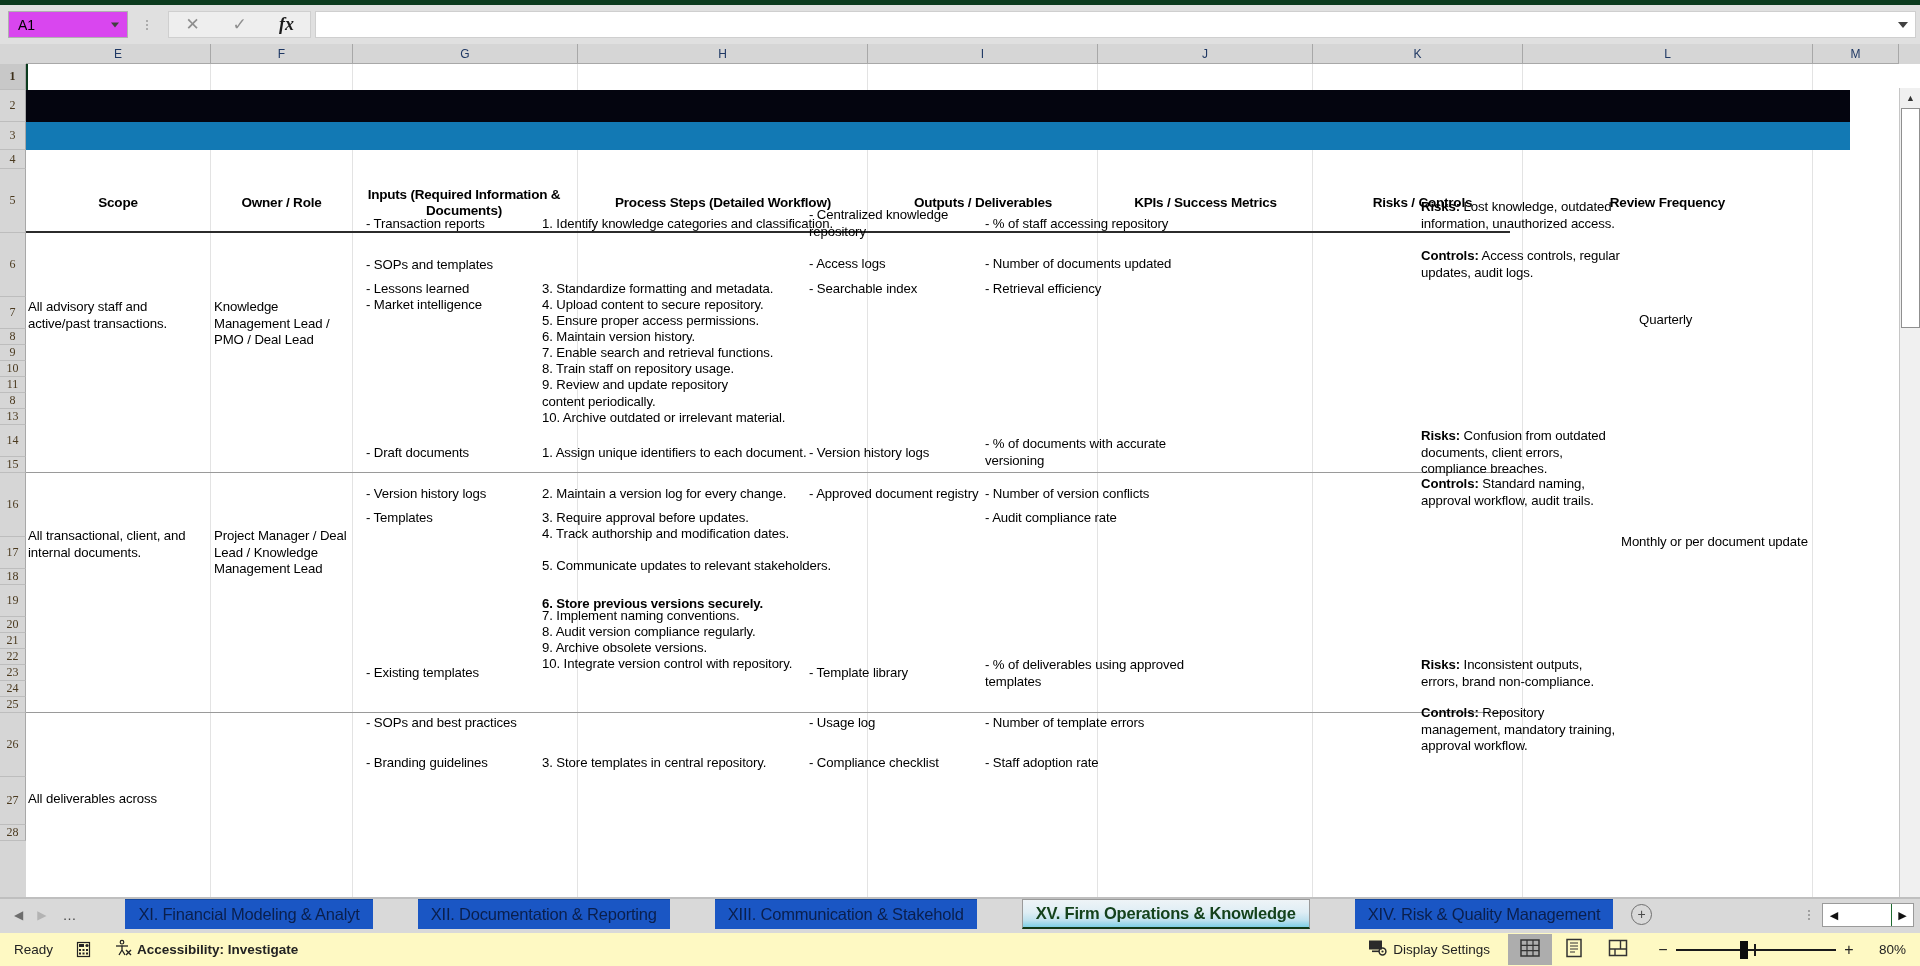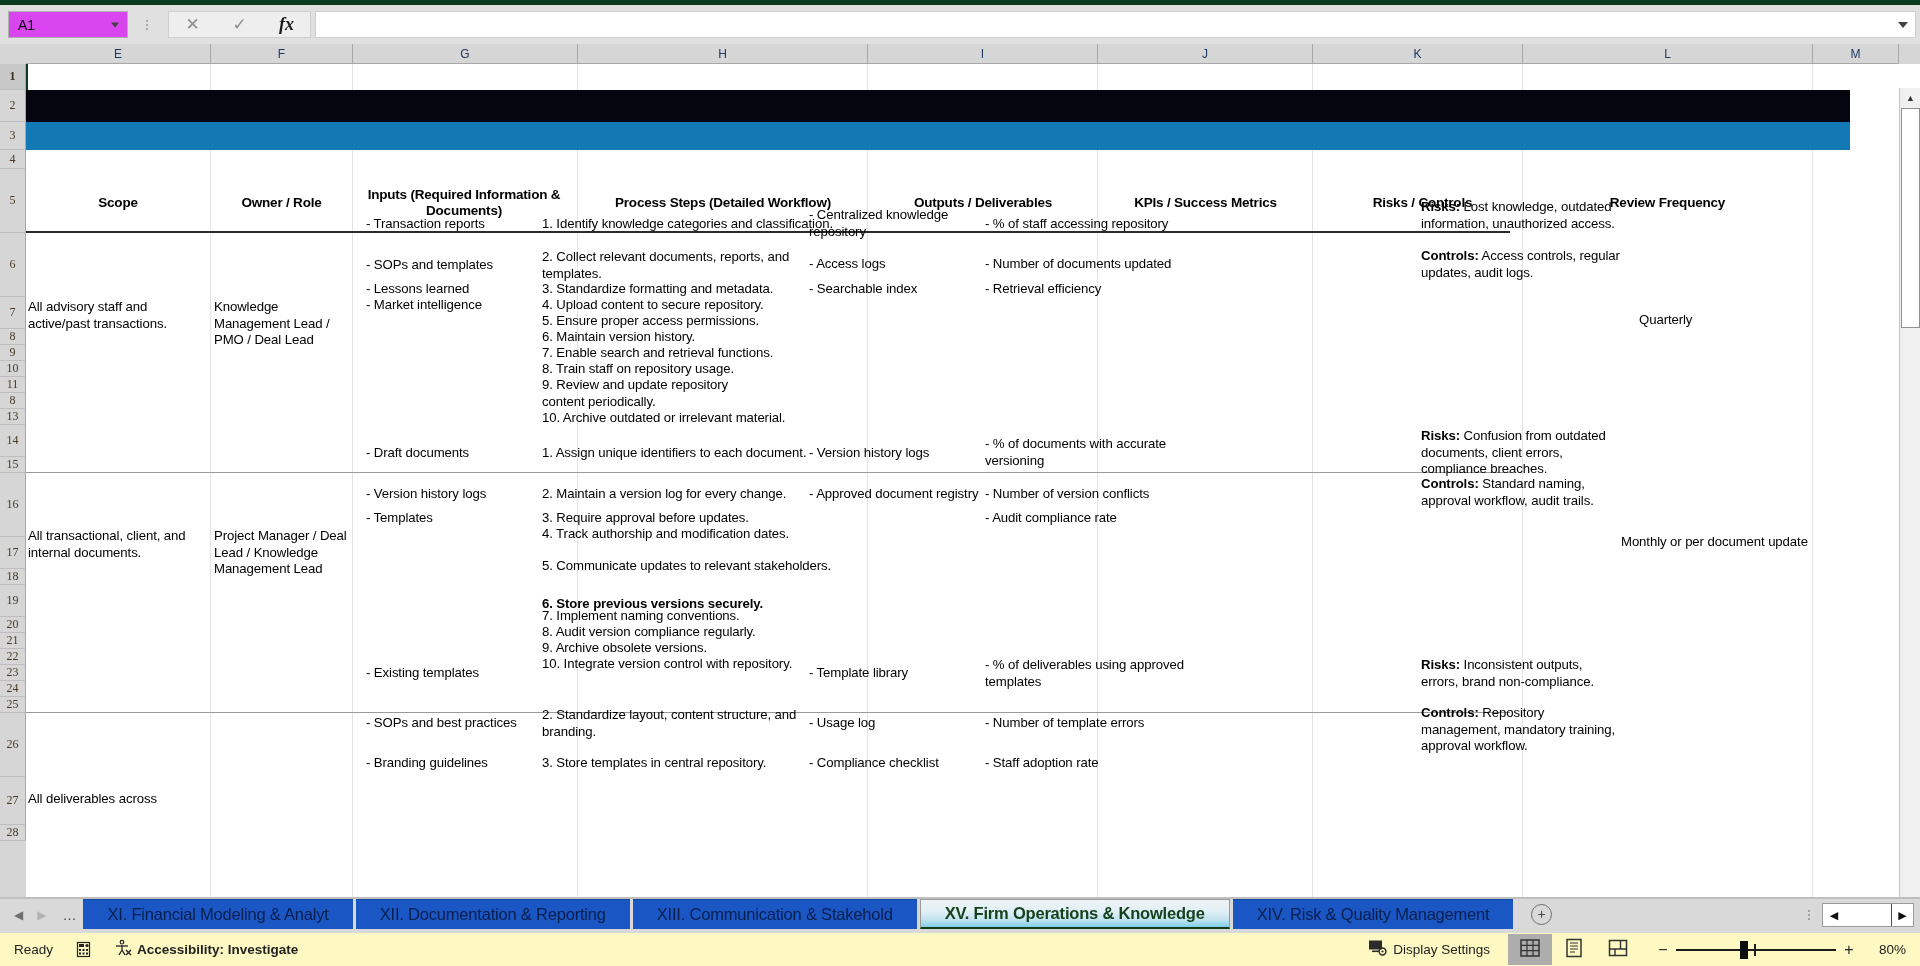--- a/index.html
+++ b/index.html
@@ -111,23 +111,23 @@
   .tabbar {
     position:absolute; left:0; top:899px; width:1920px; height:34px;
     background:#d9d9d9; display:flex; align-items:flex-start;
   }
   .navarrows { display:flex; align-items:center; height:32px; padding:0 6px 0 14px; gap:14px; }
   .navarrows .ar { font-size:12px; color:#6d6d6d; }
   .navarrows .ar.dis { color:#b3b3b3; }
   .navarrows .dots { font-size:14px; color:#444; letter-spacing:1px; margin-left:2px;}
   .tabs { display:flex; align-items:flex-start; gap:3px; }
   .tab {
-    height:30px; padding:0 24px; display:flex; align-items:center;
+    height:30px; padding:0 13px; display:flex; align-items:center;
     background:#1a56c4; color:#0a1f4d; font-size:16.5px; white-space:nowrap;
-    border-top:1px solid #14489f; letter-spacing:-0.2px;
+    border-top:1px solid #14489f; letter-spacing:-0.2px;margin-left:42px;
   }
   .tab.active {
     background:linear-gradient(180deg,#eef4f7 0%,#dfeef5 45%,#bfe2ef 75%,#7fd0e6 100%);
     color:#14421c; font-weight:bold; border:1px solid #9a9a9a; border-bottom:2px solid #143a18;
     height:30px;
   }
   .addsheet {
     width:56px; height:30px; display:flex; align-items:center; justify-content:center;
     background:#d9d9d9; color:#4b4b4b; font-size:15px;
   }
@@ -290,21 +290,20 @@
 
       <div class="c" style="left:2px;  top:235px; width:180px;">All advisory staff and active/past transactions.</div>
       <div class="c" style="left:188px;top:235px; width:140px;">Knowledge Management Lead / PMO / Deal Lead</div>
 
       <div class="c" style="left:340px; top:152px; width:205px;">- Transaction reports</div>
       <div class="c" style="left:340px; top:193px; width:205px;">- SOPs and templates</div>
       <div class="c" style="left:340px; top:217px; width:205px;">- Lessons learned</div>
       <div class="c" style="left:340px; top:233px; width:205px;">- Market intelligence</div>
 
       <div class="c" style="left:516px; top:152px; width:330px;">1. Identify knowledge categories and classification.</div>
-      <div class="c" style="left:516px; top:185px; width:260px;">2. Collect relevant documents, reports, and templates.</div>
       <div class="c" style="left:516px; top:217px; width:330px;">3. Standardize formatting and metadata.</div>
       <div class="c" style="left:516px; top:233px; width:330px;">4. Upload content to secure repository.</div>
       <div class="c" style="left:516px; top:249px; width:330px;">5. Ensure proper access permissions.</div>
       <div class="c" style="left:516px; top:265px; width:330px;">6. Maintain version history.</div>
       <div class="c" style="left:516px; top:281px; width:330px;">7. Enable search and retrieval functions.</div>
       <div class="c" style="left:516px; top:297px; width:330px;">8. Train staff on repository usage.</div>
       <div class="c" style="left:516px; top:313px; width:210px;">9. Review and update repository content periodically.</div>
       <div class="c" style="left:516px; top:346px; width:330px;">10. Archive outdated or irrelevant material.</div>
 
       <div class="c" style="left:783px; top:143px; width:140px;">- Centralized knowledge repository</div>
@@ -361,21 +360,20 @@
       </div>
 
       <div class="c" style="left:1595px; top:470px; width:230px;">Monthly or per document update</div>
 
       <div class="c" style="left:2px;  top:727px; width:180px;">All deliverables across</div>
 
       <div class="c" style="left:340px; top:601px; width:205px;">- Existing templates</div>
       <div class="c" style="left:340px; top:651px; width:205px;">- SOPs and best practices</div>
       <div class="c" style="left:340px; top:691px; width:205px;">- Branding guidelines</div>
 
-      <div class="c" style="left:516px; top:643px; width:265px;">2. Standardize layout, content structure, and branding.</div>
       <div class="c" style="left:516px; top:691px; width:330px;">3. Store templates in central repository.</div>
 
       <div class="c" style="left:783px; top:601px; width:180px;">- Template library</div>
       <div class="c" style="left:783px; top:651px; width:180px;">- Usage log</div>
       <div class="c" style="left:783px; top:691px; width:180px;">- Compliance checklist</div>
 
       <div class="c" style="left:959px; top:593px; width:220px;">- % of deliverables using approved templates</div>
       <div class="c" style="left:959px; top:651px; width:200px;">- Number of template errors</div>
       <div class="c" style="left:959px; top:691px; width:200px;">- Staff adoption rate</div>
 

